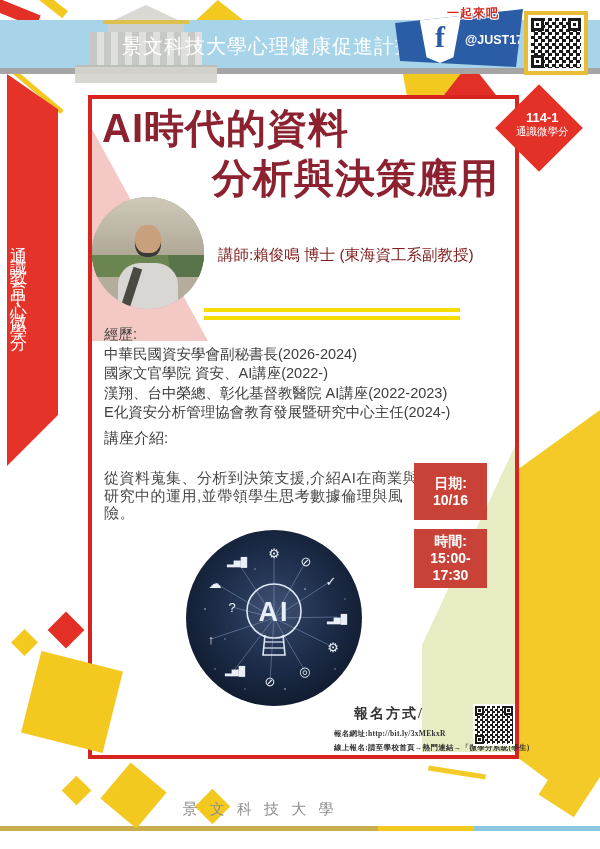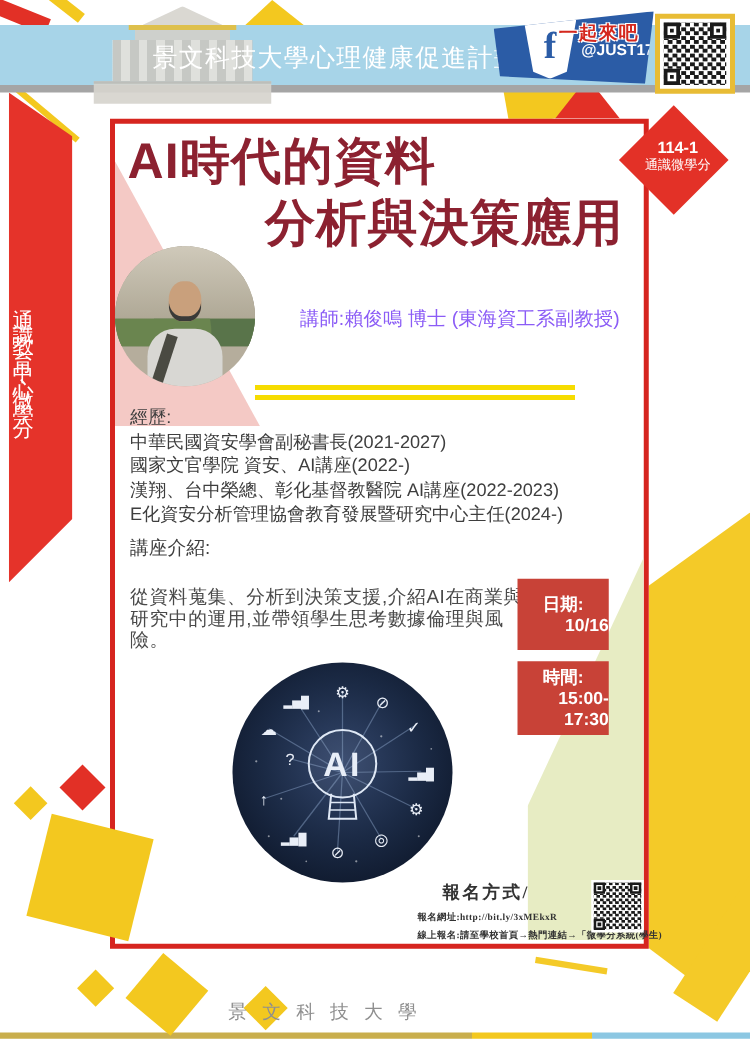--- a/index.html
+++ b/index.html
@@ -22,22 +22,22 @@
   .b-cols { margin:0 auto; width:112px; height:33px; background:repeating-linear-gradient(90deg,#c9c7c1 0 7px,#e4e2dc 7px 14px); }
   .b-base { margin:0 auto; width:142px; height:18px; background:#d6d4ce; border-top:2px solid #bfbdb7; box-sizing:border-box; }
 
   
   .fb-ribbon { left:389px; top:9px; width:136px; height:60px; background:#2b5ca6;
     clip-path:polygon(6px 14px,134px 0px,127px 58px,11px 52px); z-index:4; }
   .fb-pennant { position:absolute; left:30px; top:7px; width:42px; height:47px; background:#ffffff;
     clip-path:polygon(0 0,100% 0,82% 88%,50% 100%,18% 88%); display:flex; align-items:center; justify-content:center; }
   .fb-letter { font-size:30px; font-weight:bold; color:#2b5ca6; font-family:"Liberation Serif",serif; margin-top:-6px; }
   .fb-handle { position:absolute; left:76px; top:24px; font-size:12.5px; font-weight:bold; color:#ffffff; }
-  .cta { left:447px; top:5px; font-size:15px; font-weight:bold; color:#d4281e; letter-spacing:1px; z-index:5;
-    text-shadow:-1px -1px 0 #fff,1px -1px 0 #fff,-1px 1px 0 #fff,1px 1px 0 #fff;margin-top:12px; }
+  .cta { left:447px; top:5px; font-size:12px; font-weight:bold; color:#d4281e; letter-spacing:1px; z-index:5;
+    text-shadow:-1px -1px 0 #fff,1px -1px 0 #fff,-1px 1px 0 #fff,1px 1px 0 #fff; }
 
   
   .qr-top { left:524px; top:11px; width:64px; height:64px; border:4px solid #e8bc35; background:#ffffff; box-sizing:border-box; padding:3px; z-index:5; }
   .qr-mod { position:relative; width:100%; height:100%;
     background-image:repeating-conic-gradient(#1a1a1a 0% 25%, #ffffff 0% 50%); background-size:7px 7px; }
   .qr-eye { position:absolute; width:13px; height:13px; border:3px solid #1a1a1a; background:#fff; box-sizing:border-box; }
   .qr-eye::after { content:""; position:absolute; inset:2px; background:#1a1a1a; }
   .qr-eye.tl { left:0; top:0; } .qr-eye.tr { right:0; top:0; } .qr-eye.bl { left:0; bottom:0; }
   .qr-small { left:381px; top:605px; width:42px; height:42px; background:#ffffff; padding:2px; box-sizing:border-box; z-index:3; }
   .qr-small .qr-mod { background-size:5px 5px; }
@@ -68,31 +68,31 @@
   .photo { left:0; top:98px; width:112px; height:112px; border-radius:50%; overflow:hidden; background:#b5ad9c; }
   .ph-building { position:absolute; left:0; top:0; width:112px; height:66px;
     background:linear-gradient(#cfc9ba,#aba491), repeating-linear-gradient(90deg, rgba(88,82,66,.35) 0 4px, transparent 4px 10px); }
   .ph-green { position:absolute; left:0; top:58px; width:112px; height:22px;
     background:radial-gradient(circle at 20% 50%, #6a854f 0 60%, transparent 61%), radial-gradient(circle at 70% 40%, #59744a 0 60%, transparent 61%), #5c7a4a; }
   .ph-shirt { position:absolute; left:26px; top:66px; width:60px; height:46px; background:#d8d7d3; border-radius:22px 22px 0 0; }
   .ph-head { position:absolute; left:43px; top:28px; width:26px; height:32px; background:#c9a07c; border-radius:45% 45% 40% 40%;
     box-shadow:0 -4px 0 0 #3a3a38 inset; }
   .ph-strap { position:absolute; left:34px; top:70px; width:9px; height:48px; background:#4a4a42; transform:rotate(18deg); }
 
-  .lecturer { left:126px; top:146px; font-size:15.5px; color:#8b5cf6; white-space:nowrap;margin-left:22px; }
+  .lecturer { left:126px; top:146px; font-size:15.5px; color:#7f1d1d; white-space:nowrap; }
   .divider { left:112px; top:209px; width:256px; height:12px; border-top:4px solid #f6dc00; border-bottom:4px solid #f6dc00; box-sizing:border-box; }
 
   .exp { left:12px; top:226px; font-size:14.5px; line-height:19.5px; color:#3e3e3e; }
   .intro-h { left:12px; top:330px; font-size:15px; color:#3e3e3e; }
   .intro-b { left:12px; top:370px; width:322px; font-size:15px; line-height:17.5px; color:#4a4a4a; letter-spacing:.5px; }
 
   .sched-box { left:322px; width:73px; background:#c84237; color:#ffffff; font-weight:bold; text-align:center;
     display:flex; flex-direction:column; justify-content:center; z-index:2; }
   .sched-label { font-size:14px; line-height:17px; }
-  .sched-value { font-size:14px; line-height:17px; white-space:pre-line;text-align:right; }
+  .sched-value { font-size:14px; line-height:17px; white-space:pre-line; }
   .sb-1 { top:364px; height:57px; }
   .sb-2 { top:430px; height:59px; }
   .sb-3 { top:495px; height:58px; }
   .sb-3 .sched-value { font-size:12.5px; line-height:16px; }
 
   .ai-wrap { left:93px; top:430px; width:178px; height:178px; z-index:2; }
 
   .reg-h { left:246px; top:606px; font-family:"Liberation Serif",serif; font-weight:bold; font-size:14px; color:#333333; letter-spacing:2px;margin-left:16px; }
   .reg-lines { left:242px; top:628px; font-family:"Liberation Serif",serif; font-size:7.5px; font-weight:600; line-height:14px; color:#333333; letter-spacing:.3px; white-space:nowrap; }
 
@@ -182,21 +182,21 @@
       <div class="ph-shirt"></div>
       <div class="ph-head"></div>
       <div class="ph-strap"></div>
     </div>
 
     <div class="abs lecturer">講師:賴俊鳴 博士 (東海資工系副教授)</div>
     <div class="abs divider"></div>
 
     <div class="abs exp">
       <div>經歷:</div>
-      <div>中華民國資安學會副秘書長(2021-2027)</div>
+      <div>中華民國資安學會副秘書長(2026-2024)</div>
       <div>國家文官學院 資安、AI講座(2022-)</div>
       <div>漢翔、台中榮總、彰化基督教醫院 AI講座(2022-2023)</div>
       <div>E化資安分析管理協會教育發展暨研究中心主任(2024-)</div>
     </div>
 
     <div class="abs intro-h">講座介紹:</div>
     <div class="abs intro-b">從資料蒐集、分析到決策支援,介紹AI在商業與研究中的運用,並帶領學生思考數據倫理與風險。</div>
 
     <div class="abs sched-box sb-1">
       <div class="sched-label">日期:</div>

